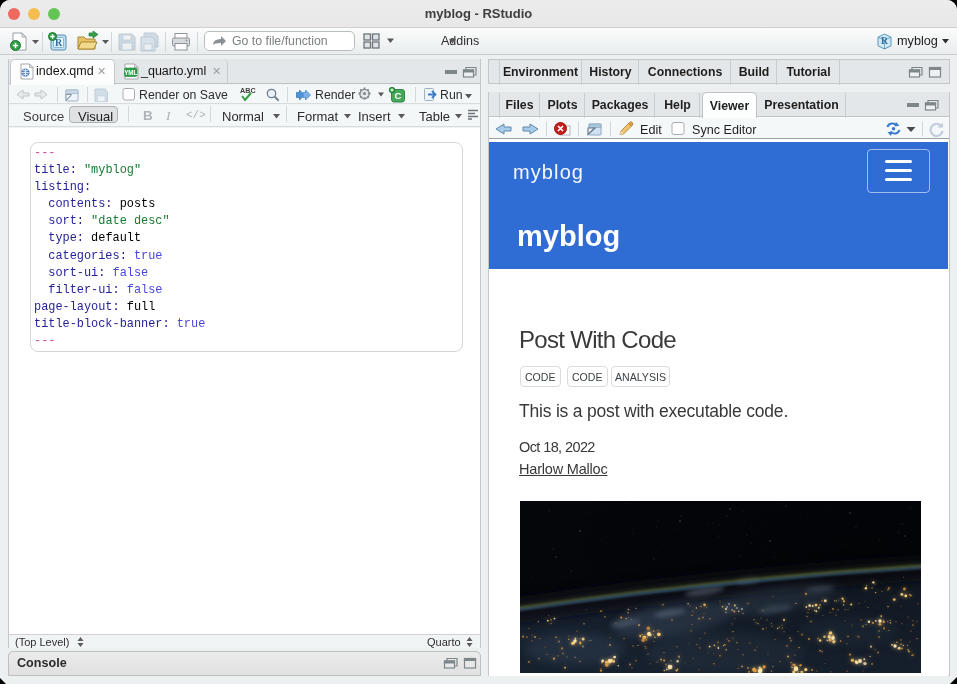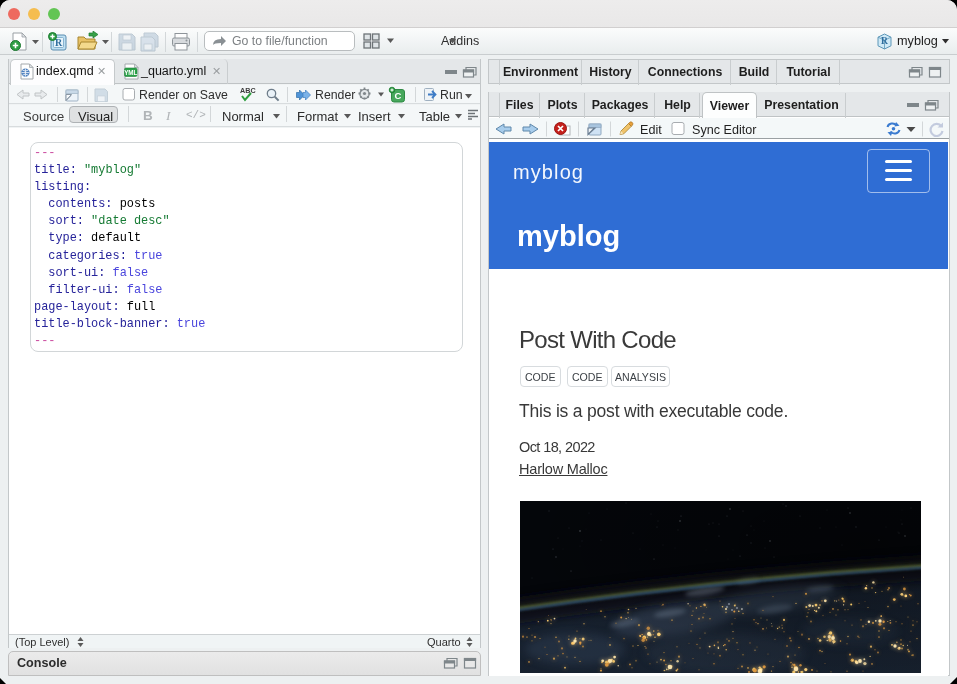--- a/index.html
+++ b/index.html
@@ -36,20 +36,21 @@
 .vc { font-family:"Liberation Sans", sans-serif; color:#383838; }
 </style>
 </head>
 <body>
 <div class="win">
 
   <div class="titlebar"></div>
   <div class="light" style="left:8px;  background:#ee6a5f;"></div>
   <div class="light" style="left:28px; background:#f5bd4f;"></div>
   <div class="light" style="left:48px; background:#62c554;"></div>
+  <div class="titletext">myblog - RStudio</div>
 
   <div class="maintb"></div>
   <div id="maintb-icons">
     <svg class="abs" style="left:9px; top:31px;" width="940" height="22" viewBox="0 0 940 22">
 
       <g transform="translate(1,1)">
         <path d="M3 1 h9 l4 4 v13 h-13 z" fill="#fff" stroke="#9aa0a4" stroke-width="1"></path>
         <path d="M12 1 l4 4 h-4 z" fill="#dfe3e6" stroke="#9aa0a4" stroke-width="0.8"></path>
         <circle cx="5.5" cy="13.5" r="5" fill="#2e9e44" stroke="#1c7a30"></circle>
         <path d="M5.5 10.8 v5.4 M2.8 13.5 h5.4" stroke="#fff" stroke-width="1.6"></path>

